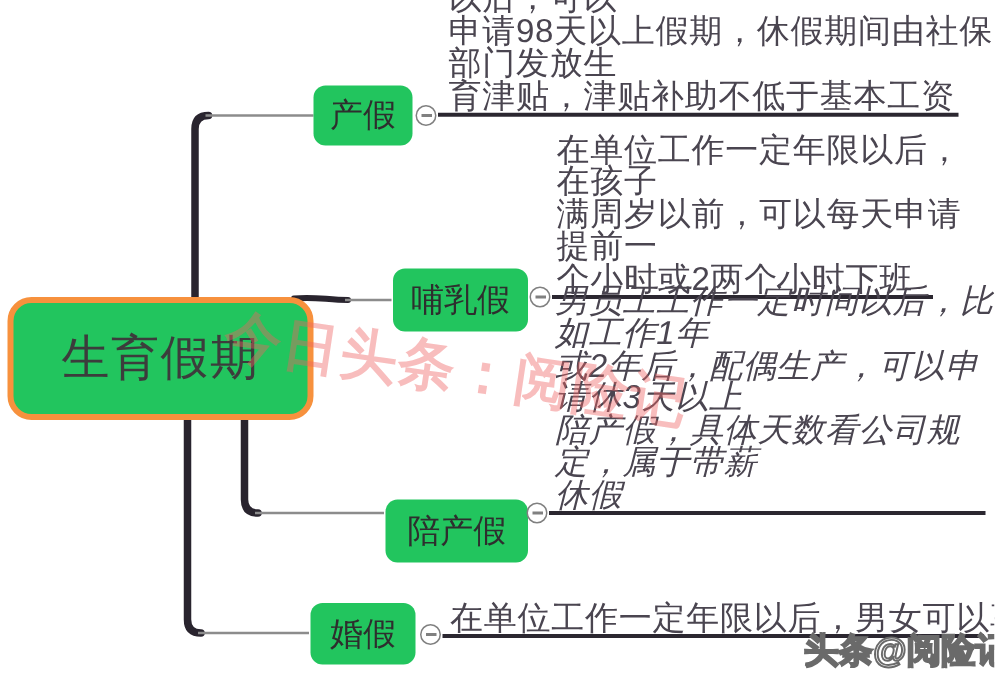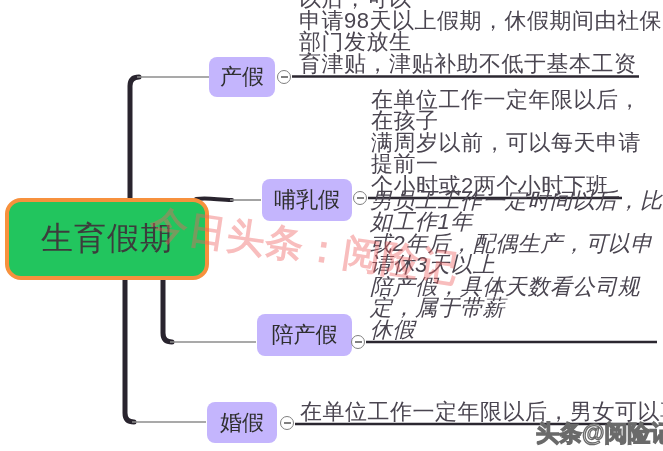--- a/index.html
+++ b/index.html
@@ -22,30 +22,30 @@
     border: 4px solid #F7913D;
     border-radius: 16px;
     display: flex; align-items: center; justify-content: center;
     font-size: 32px;
     color: #3c3c3c;
     letter-spacing: 1px;
     z-index: 3;
   }
   .topic-node {
     position: absolute;
-    background: #c4b5fd;
+    background: #22c55e;
     border-radius: 8px;
     display: flex; align-items: center; justify-content: center;
     font-size: 22px;
     color: #2e2e2e;
     z-index: 3;
   }
   .node-maternity { left: 209px; top: 57px;  width: 66px; height: 40px; }
   .node-nursing   { left: 262px; top: 179px; width: 90px; height: 42px; }
-  .node-paternity { left: 257px; top: 314px; width: 95px; height: 42px; }
+  .node-paternity { left: 257px; top: 333px; width: 95px; height: 42px; }
   .node-marriage  { left: 207px; top: 402px; width: 70px; height: 41px; }
 
   .collapse-toggle {
     position: absolute;
     width: 14px; height: 14px;
     background: #ffffff;
     border: 1.5px solid #808080;
     border-radius: 50%;
     display: flex; align-items: center; justify-content: center;
     z-index: 4;

